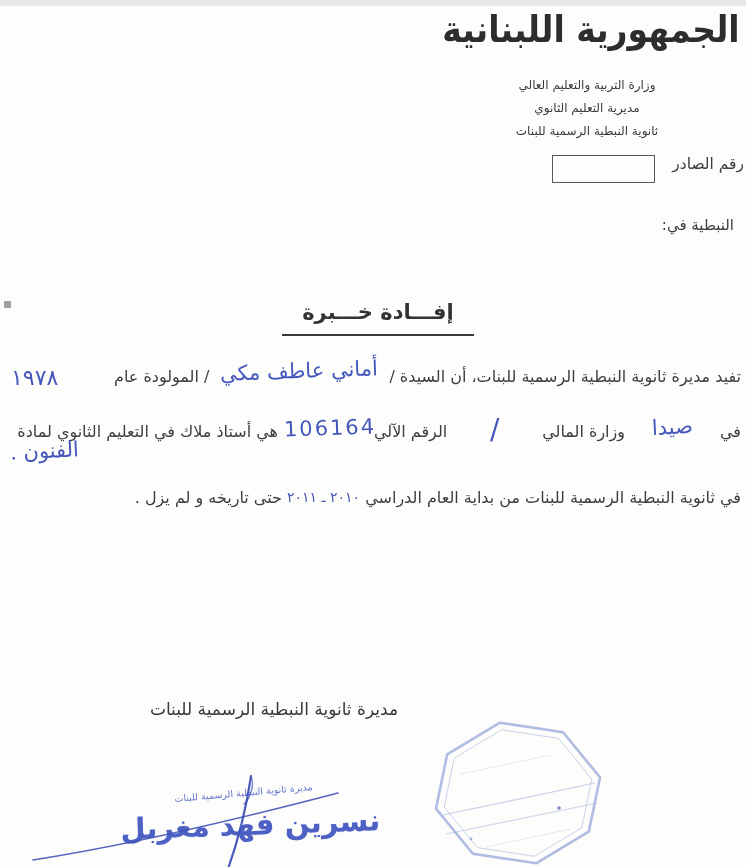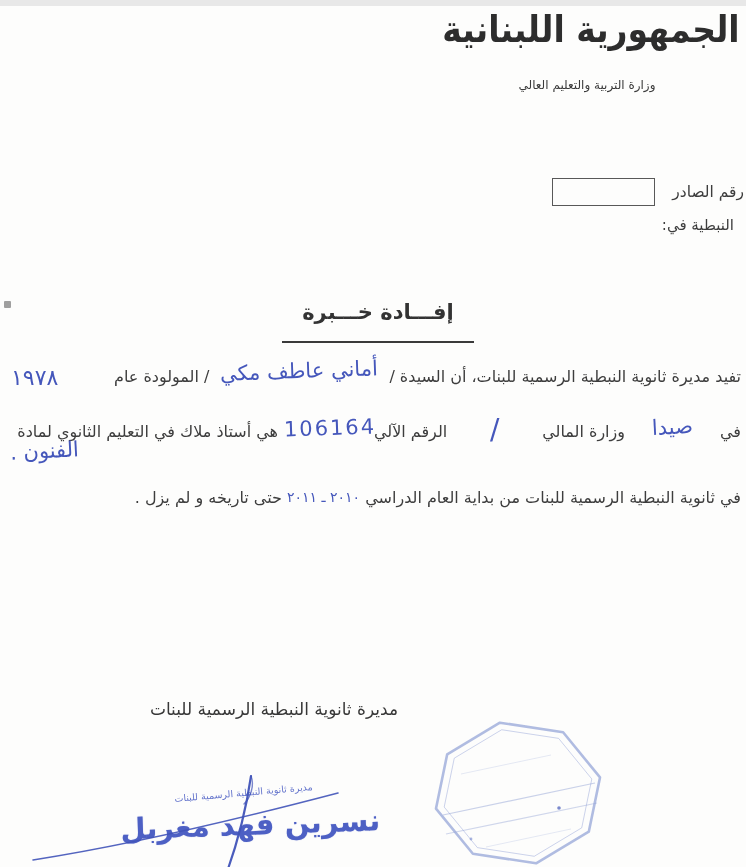--- a/index.html
+++ b/index.html
@@ -12,33 +12,33 @@
   .calligraphy {
     position:absolute; top:2px; right:4px; width:302px;
     text-align:center; font-size:33px; font-weight:bold; color:#2d2d2d;
     white-space:nowrap; transform:scaleY(1.1); transform-origin:top center;
   }
   .header-block {
     position:absolute; top:68px; right:8px; width:302px;
     text-align:center; font-size:12px; line-height:23px; color:#3a3a3a;
   }
   .issue-row {
-    position:absolute; top:172px; right:2px;
-    display:flex; align-items:center; gap:17px; font-size:15.5px;
+    position:absolute; top:149px; right:2px;
+    display:flex; gap:17px; font-size:15.5px;
   }
   .issue-box {
     width:101px; height:26px; border:1px solid #585858; background:transparent;
   }
   .place-date { position:absolute; top:210px; right:12px; font-size:15px; }
 
   
   .doc-title {
     position:absolute; top:294px; left:282px; width:192px;
     text-align:center; font-size:21px; font-weight:bold; color:#333;
-    letter-spacing:1px; padding-bottom:17px; border-bottom:2px solid #3a3a3a;
+    letter-spacing:1px; padding-bottom:10px; border-bottom:2px solid #3a3a3a;
   }
 
   
   .body-line { position:absolute; right:5px; left:5px; font-size:16px; line-height:26px; }
   .line1 { top:356px; display:flex; align-items:baseline; }
   .line2 { top:409px; display:flex; align-items:baseline; }
   .line3 { top:479px; text-align:right; }
 
   .hw { color:#4557bb; } 
   .slot { display:inline-block; text-align:center; }
@@ -85,20 +85,22 @@
 <body>
 
 <div class="page">
 
   <div class="speckle"></div>
 
   <div class="calligraphy">الجمهورية اللبنانية</div>
 
   <div class="header-block">
     <div>وزارة التربية والتعليم العالي</div>
+    <div>مديرية التعليم الثانوي</div>
+    <div>ثانوية النبطية الرسمية للبنات</div>
   </div>
 
   <div class="issue-row">
     <span>رقم الصادر</span>
     <span class="issue-box"></span>
   </div>
 
   <div class="place-date">النبطية في:</div>
 
   <div class="doc-title">إفـــادة خـــبرة</div>

